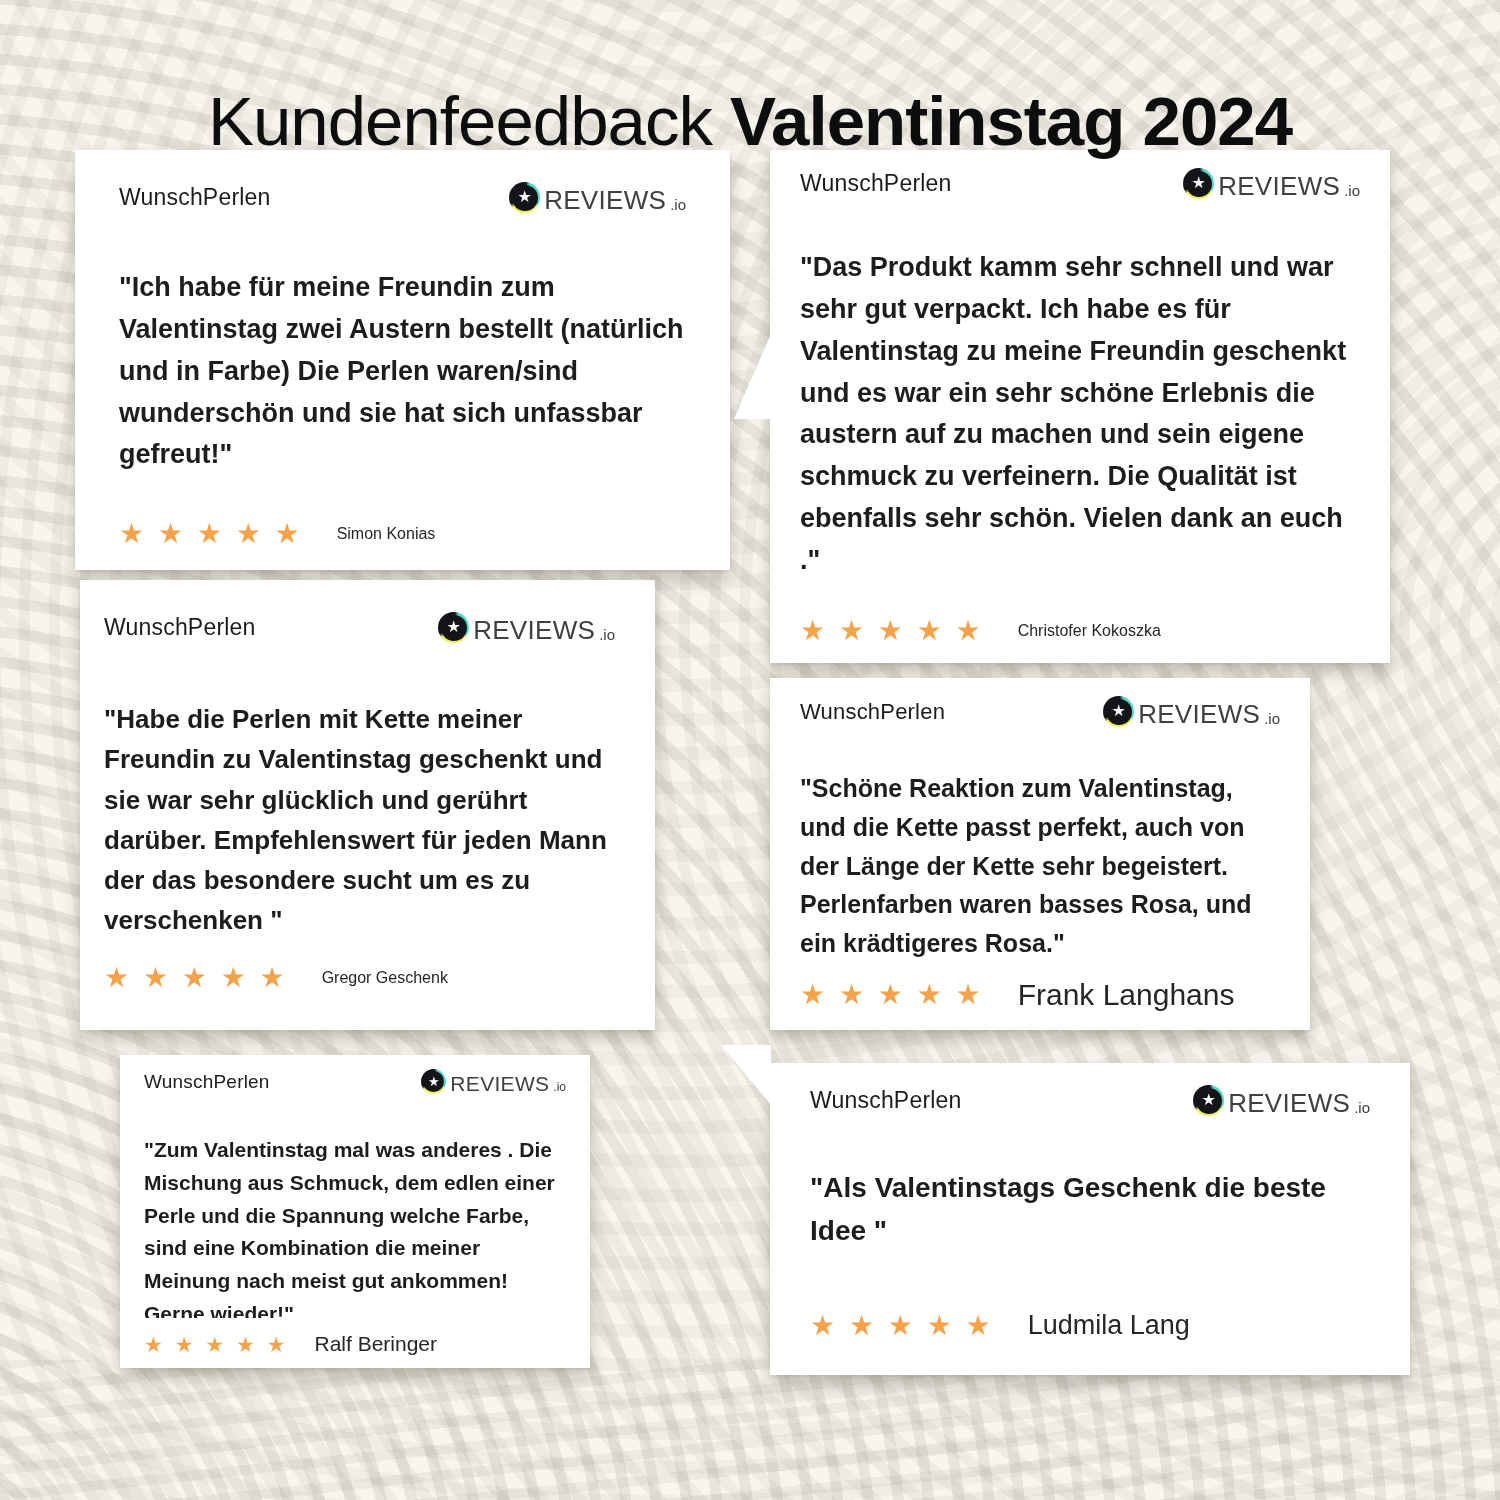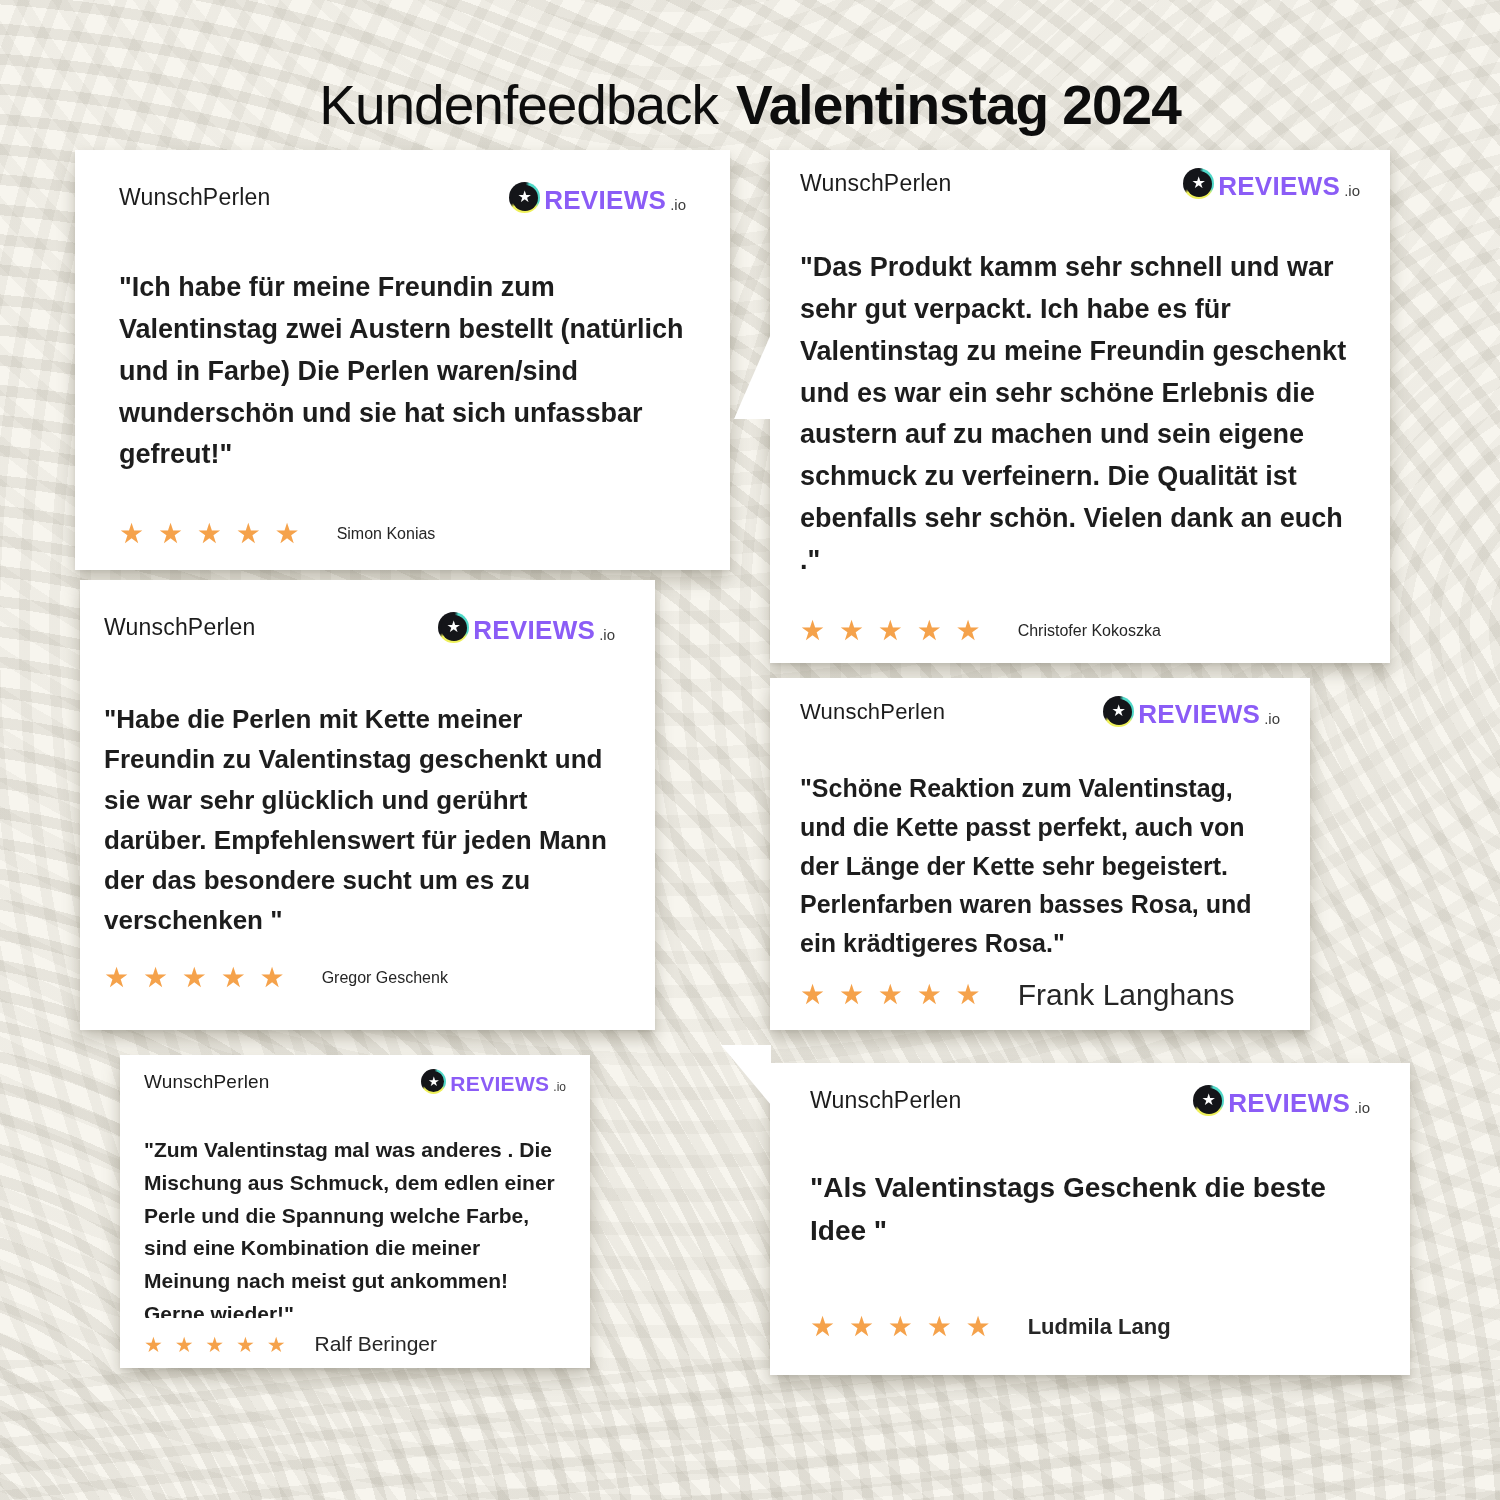--- a/index.html
+++ b/index.html
@@ -17,21 +17,21 @@
       repeating-radial-gradient(circle at 45% -25%,  rgba(150,145,130,.08) 0 13px, rgba(0,0,0,0) 13px 34px);
   }
   .bg-waves::after{
     content:"";position:absolute;left:0;right:0;bottom:0;height:140px;
     background:repeating-linear-gradient(-6deg, rgba(140,135,120,.18) 0 10px, rgba(0,0,0,0) 10px 26px);
     opacity:.55;
   }
   .page-title{
     position:absolute;top:40px;left:0;width:100%;
     text-align:center;color:#0d0d0d;
-    font-size:55px;letter-spacing:-1px;font-weight:400;line-height:1.05;
+    font-size:69px;letter-spacing:-1px;font-weight:400;line-height:1.05;
     z-index:2;
   }
   .page-title .t-reg{font-weight:400;margin-right:18px;}
   .page-title .t-bold{font-weight:800;}
 
   .card{
     position:absolute;background:#ffffff;box-sizing:border-box;
     display:flex;flex-direction:column;z-index:1;
     box-shadow:0 9px 16px rgba(110,104,88,.38), 0 2px 3px rgba(0,0,0,.06);
   }
@@ -41,21 +41,21 @@
   .logo-badge{
     width:31px;height:31px;border-radius:50%;flex:0 0 auto;align-self:center;
     background:conic-gradient(from 150deg,#eef05a 0 80deg,#141519 95deg 215deg,#4fd8c8 230deg 320deg,#eef05a 340deg);
     display:flex;align-items:center;justify-content:center;
   }
   .logo-core{
     width:26px;height:26px;border-radius:50%;background:#141519;color:#ffffff;
     display:flex;align-items:center;justify-content:center;
     font-size:16px;line-height:1;padding-bottom:1px;box-sizing:border-box;
   }
-  .logo-text{font-size:26px;font-weight:700;color:#8b5cf6;letter-spacing:.3px;line-height:1;}
+  .logo-text{font-size:26px;font-weight:400;color:#404040;letter-spacing:.3px;line-height:1;}
   .logo-tld{font-size:15px;font-weight:500;color:#3c3c3c;line-height:1;margin-bottom:1px;}
   .quote{
     margin:0;font-weight:700;color:#1d1d1d;line-height:1.55;
     flex:0 1 auto;min-height:0;overflow:hidden;
   }
   .card-foot{margin-top:auto;display:flex;align-items:center;gap:34px;flex:0 0 auto;padding-top:14px;}
   .stars{color:#f5a24b;font-size:28px;letter-spacing:3px;line-height:1;white-space:nowrap;}
   .reviewer{font-size:16px;font-weight:500;color:#262626;white-space:nowrap;}
 
   
@@ -71,21 +71,21 @@
   .c3 .quote{font-size:26px;margin-top:56px;}
   .c4 .quote{font-size:25px;margin-top:42px;}
   .c5 .quote{font-size:21px;margin-top:40px;line-height:1.56;}
   .c6 .quote{font-size:28px;margin-top:50px;}
 
   .c4 .brand{font-size:22px;}       .c4 .reviewer{font-size:30px;}
   .c5 .brand{font-size:19px;}       .c5 .reviewer{font-size:21px;}
   .c5 .stars{font-size:21px;}       .c5 .logo-text{font-size:21px;}
   .c5 .logo-badge{width:25px;height:25px;} .c5 .logo-core{width:21px;height:21px;font-size:13px;}
   .c5 .logo-tld{font-size:12px;}    .c5 .card-foot{gap:26px;}
-  .c6 .reviewer{font-size:22px;font-weight:bold;}
+  .c6 .reviewer{font-size:27px;}
 
   
   .c2::before{
     content:"";position:absolute;left:-36px;top:184px;width:37px;height:85px;
     background:#ffffff;clip-path:polygon(100% 0,100% 100%,0 100%);
   }
   .c6::before{
     content:"";position:absolute;left:-49px;top:-18px;width:50px;height:60px;
     background:#ffffff;clip-path:polygon(0 0,100% 0,100% 100%);
   }

